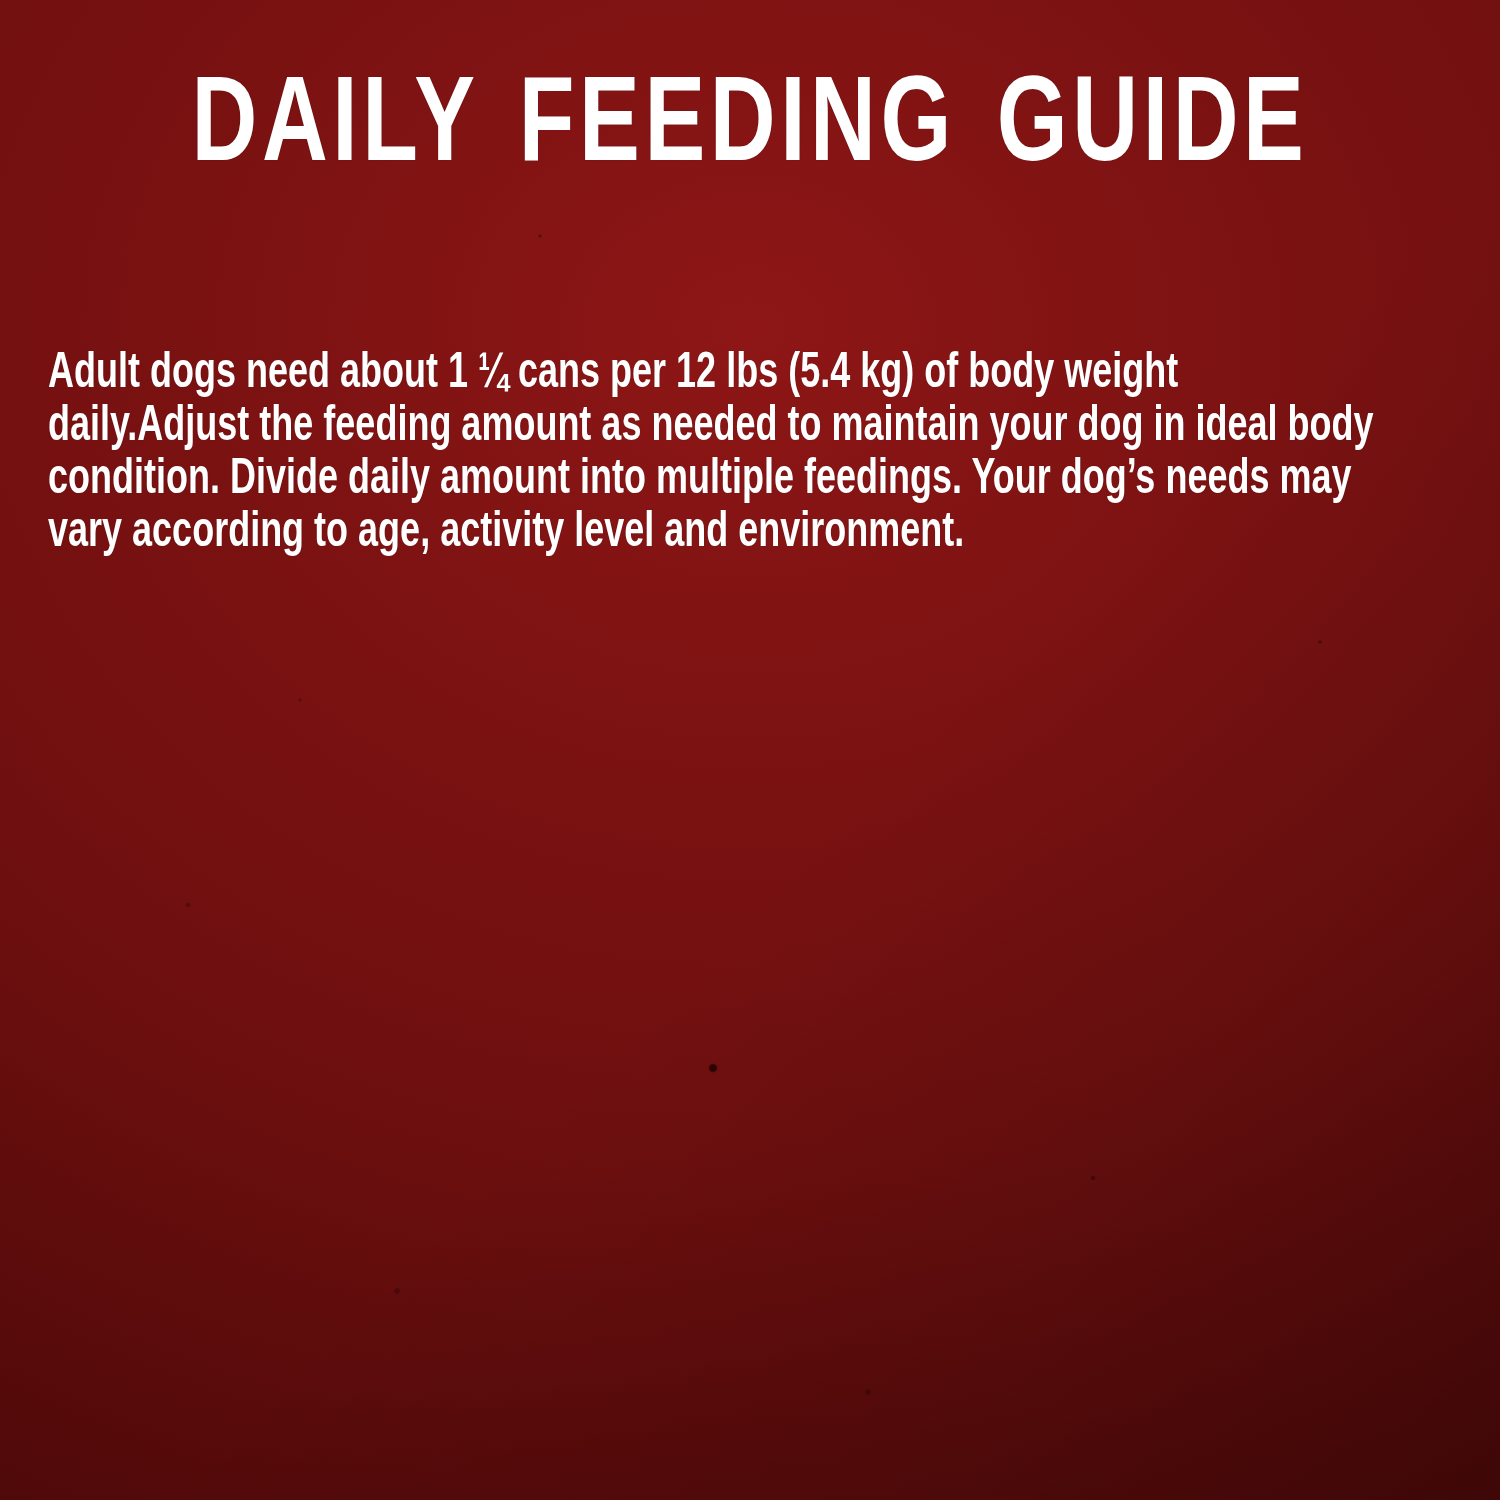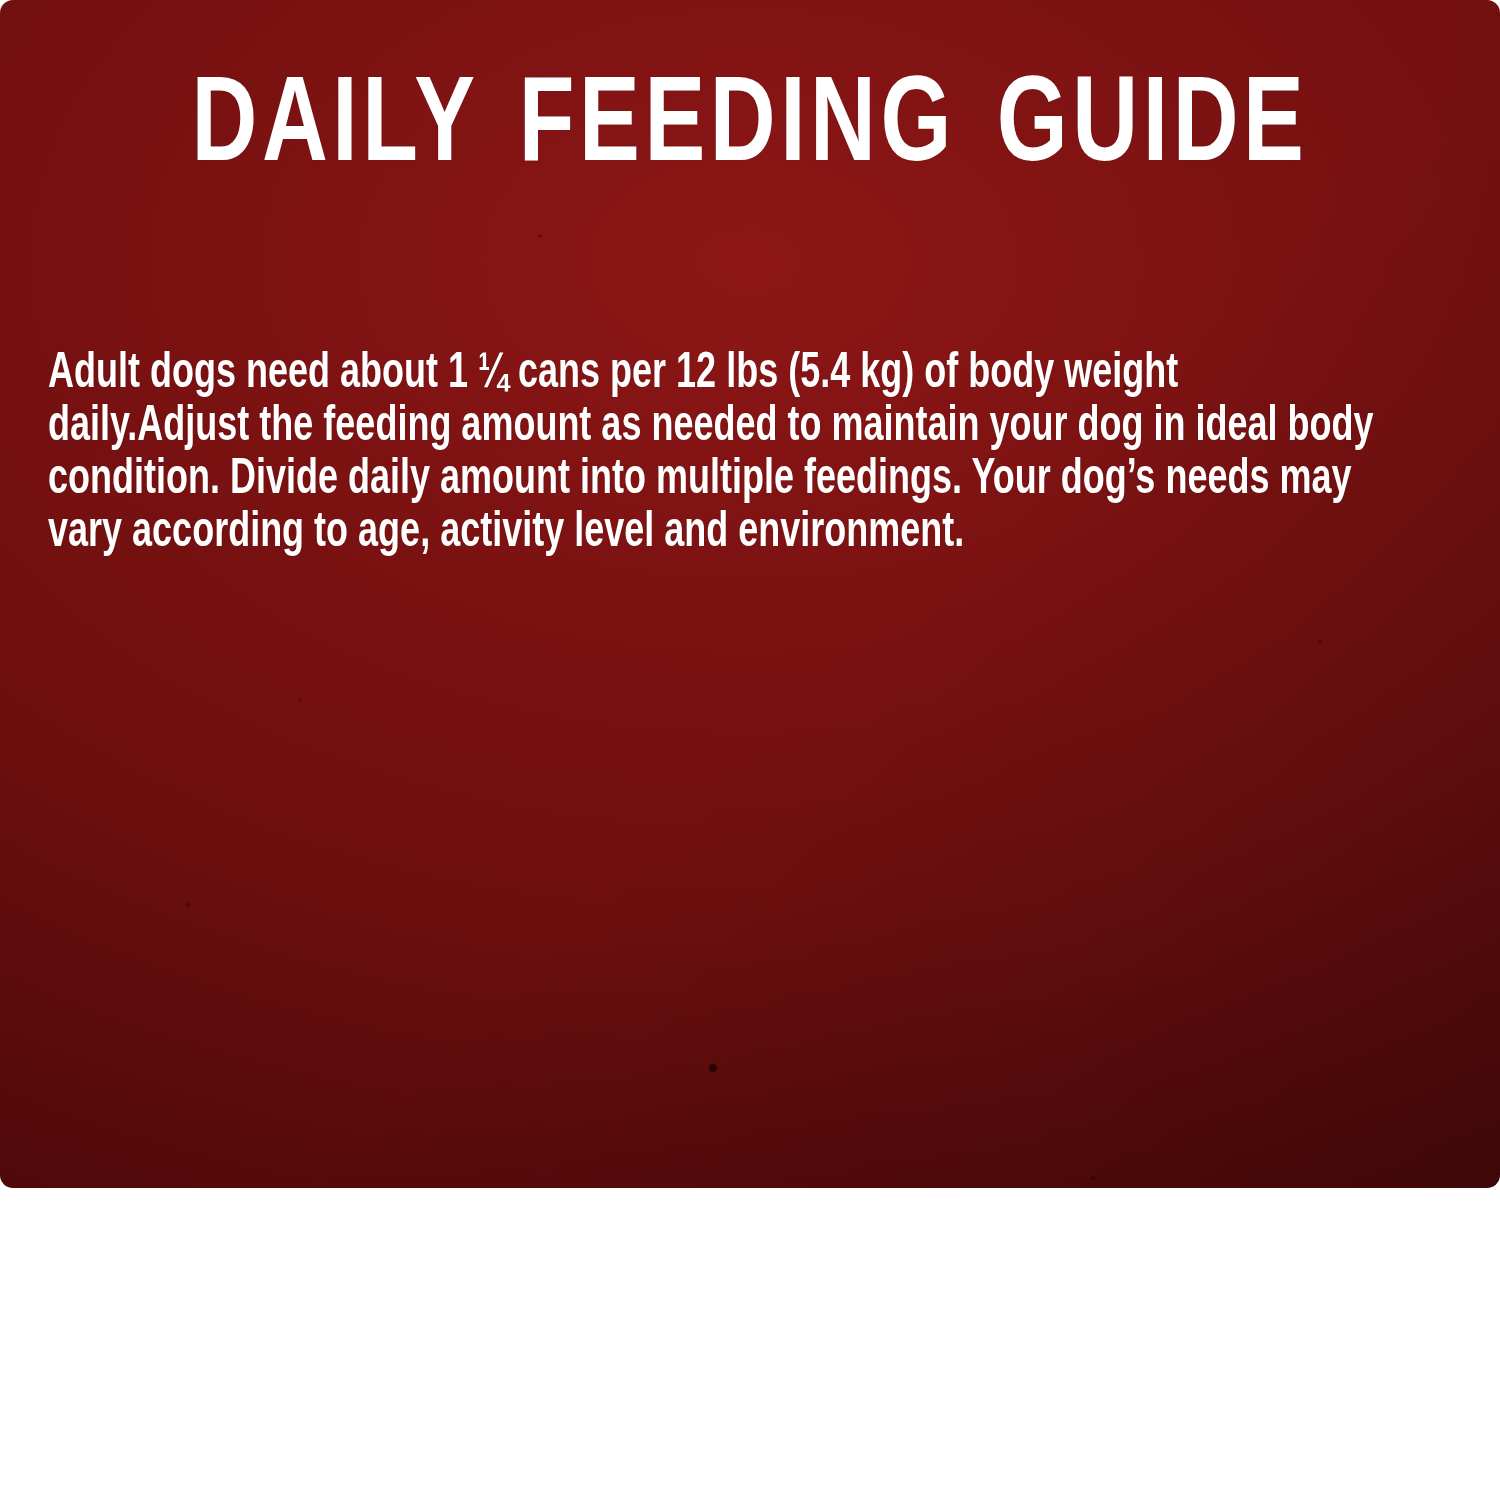--- a/index.html
+++ b/index.html
@@ -11,21 +11,21 @@
   * { margin: 0; padding: 0; box-sizing: border-box; }
   html, body {
     width: 1500px;
     height: 1500px;
     overflow: hidden;
     font-family: "Liberation Sans", sans-serif;
   }
   .panel {
     position: relative;
     width: 1500px;
-    height: 1188px;
+    height: 1500px;
     background:
       
       radial-gradient(circle 7px at 713px 1068px, rgba(25,2,2,0.8) 0 45%, transparent 70%),
       radial-gradient(circle 4px at 1093px 1178px, rgba(30,3,3,0.45) 0 45%, transparent 70%),
       radial-gradient(circle 5px at 397px 1291px, rgba(30,3,3,0.35) 0 45%, transparent 70%),
       radial-gradient(circle 3px at 1216px 96px, rgba(30,3,3,0.5) 0 45%, transparent 70%),
       radial-gradient(circle 4px at 188px 905px, rgba(30,3,3,0.35) 0 45%, transparent 70%),
       radial-gradient(circle 3px at 1320px 642px, rgba(30,3,3,0.4) 0 45%, transparent 70%),
       radial-gradient(circle 5px at 868px 1392px, rgba(30,3,3,0.35) 0 45%, transparent 70%),
       radial-gradient(circle 3px at 540px 236px, rgba(30,3,3,0.4) 0 45%, transparent 70%),
@@ -33,21 +33,20 @@
       radial-gradient(circle 3px at 300px 700px, rgba(30,3,3,0.3) 0 45%, transparent 70%),
       
       linear-gradient(135deg, rgba(0,0,0,0) 55%, rgba(0,0,0,0.22) 100%),
       
       radial-gradient(ellipse 115% 95% at 50% 22%,
         var(--bg-center) 0%,
         #7c1212 30%,
         var(--bg-mid) 58%,
         #5a0b0b 80%,
         var(--bg-edge) 100%);
-    border-radius: 13px;
   }
   .title {
     position: absolute;
     top: 52px;
     left: 0;
     width: 100%;
     text-align: center;
     color: var(--text-color);
     font-size: 120px;
     font-weight: bold;

